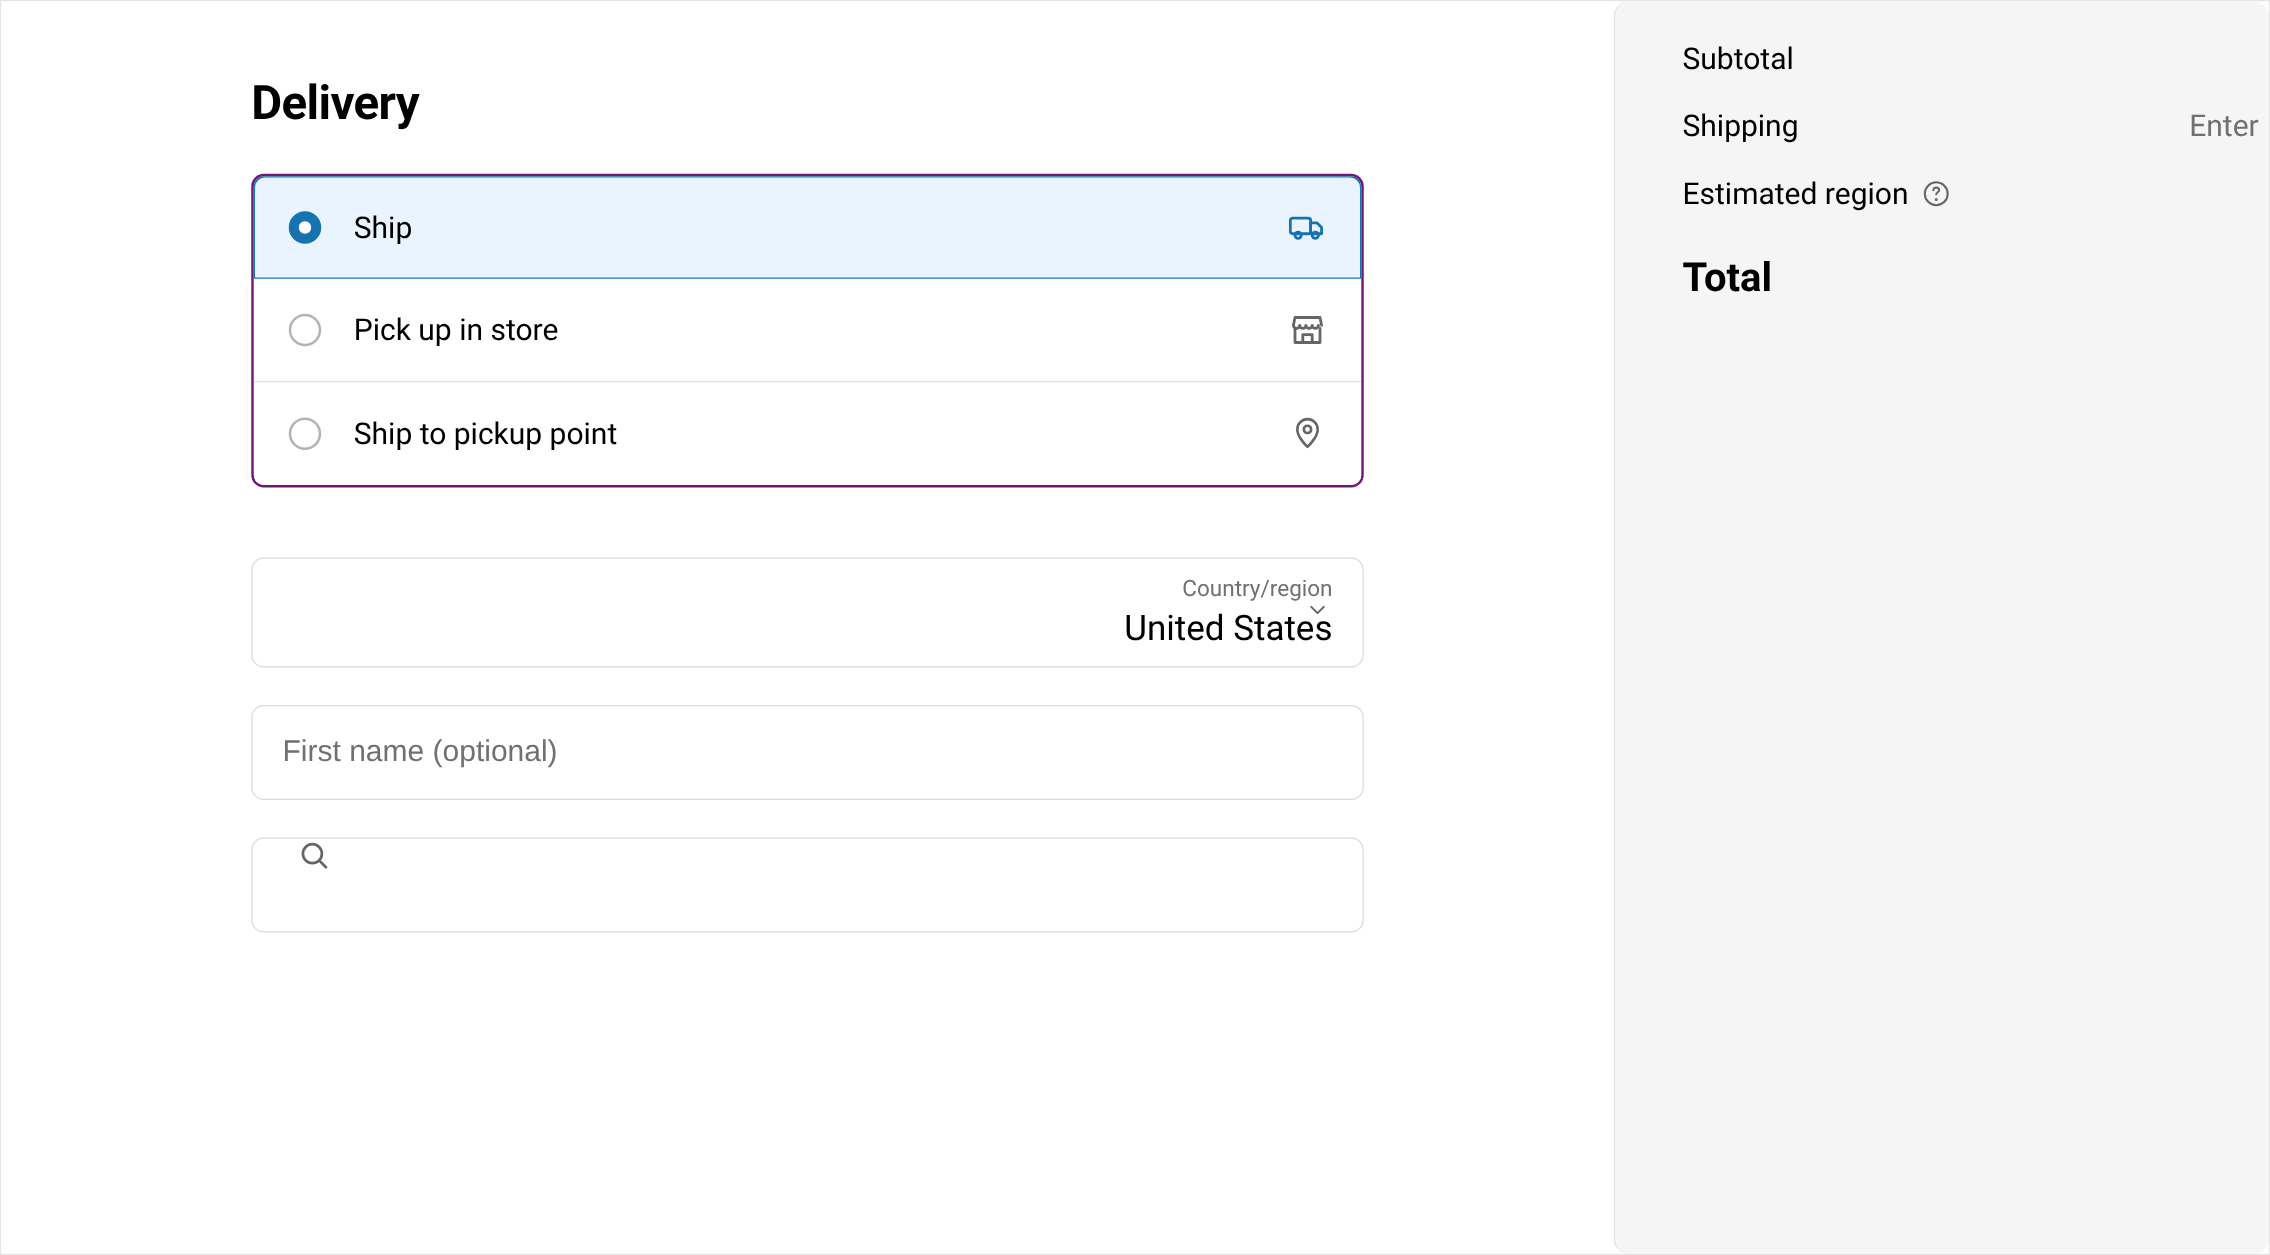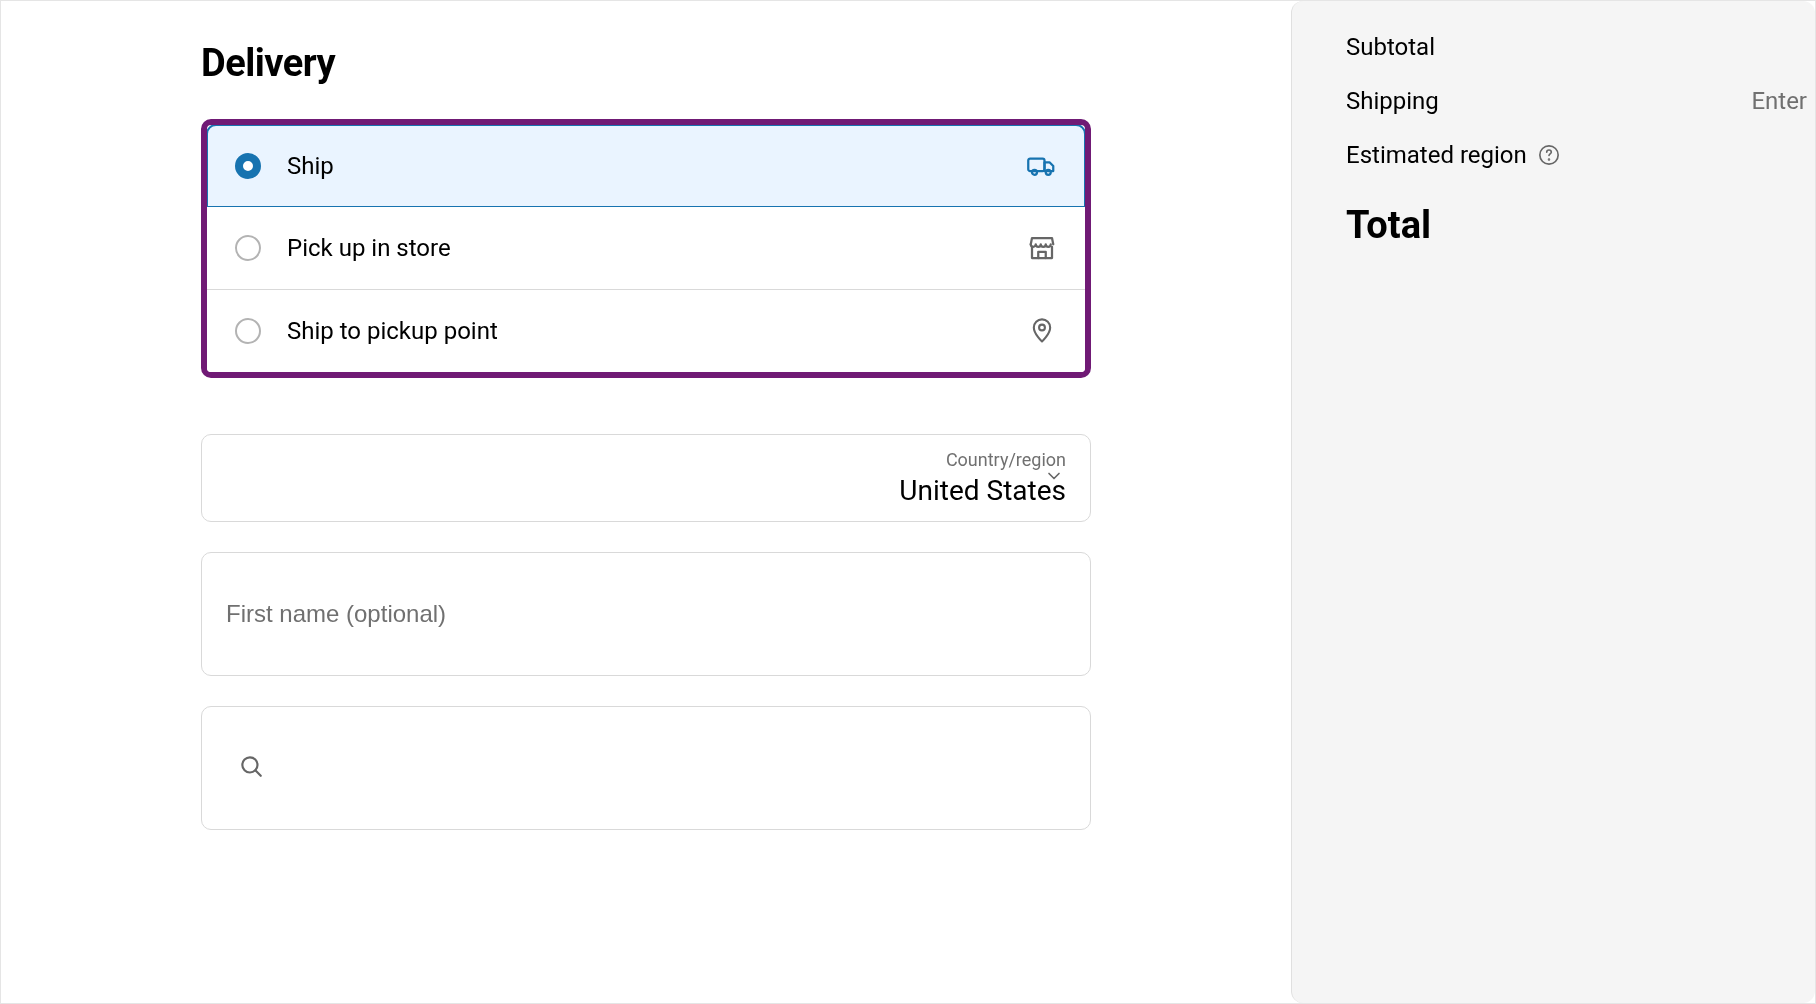--- a/index.html
+++ b/index.html
@@ -12,38 +12,38 @@
     overflow: hidden;
     border: 1px solid #e5e5e5;
   }
   .layout {
     display: flex;
     width: 100%;
     height: 100%;
   }
   .main {
     flex: 0 0 1290px;
-    padding: 40px 200px 0 200px;
+    padding: 60px 200px 0 200px;
     background: #fff;
   }
   .sidebar {
     flex: 1;
     background: #f5f5f5;
     border-left: 1px solid #e0e0e0;
     padding: 32px 8px 0 54px;
     border-radius: 12px;
   }
   h1.section-title {
     font-size: 38px;
     font-weight: 700;
     margin-bottom: 34px;
     letter-spacing: -0.5px;
   }
   .radio-group {
-    border: 6px solid #701a75;
+    border: 2px solid #701a75;
     border-radius: 10px;
     overflow: hidden;
     margin-bottom: 56px;
   }
   .radio-option {
     display: flex;
     align-items: center;
     padding: 26px 28px;
     border-bottom: 1px solid #d9d9d9;
     cursor: pointer;
@@ -105,23 +105,22 @@
     font-size: 28px;
     color: #000;
   }
   .select-chevron {
     position: absolute;
     right: 26px;
     top: 50%;
     transform: translateY(-50%);
   }
   .input-field {
-    height: 124px;
-    display: flex;
-    align-items: center;
+    height: 76px;
+    display: flex;
     padding: 0 24px;
   }
   .input-field input {
     border: none;
     outline: none;
     width: 100%;
     font-size: 24px;
     color: #000;
     background: transparent;
   }
@@ -142,21 +141,21 @@
   .summary-label {
     display: flex;
     align-items: center;
     gap: 10px;
   }
   .summary-value {
     color: #707070;
     font-size: 24px;
   }
   .summary-total {
-    font-size: 38px;
+    font-size: 32px;
     font-weight: 700;
     margin-top: 8px;
   }
   .help-icon {
     width: 24px;
     height: 24px;
     display: inline-flex;
     align-items: center;
     justify-content: center;
   }

